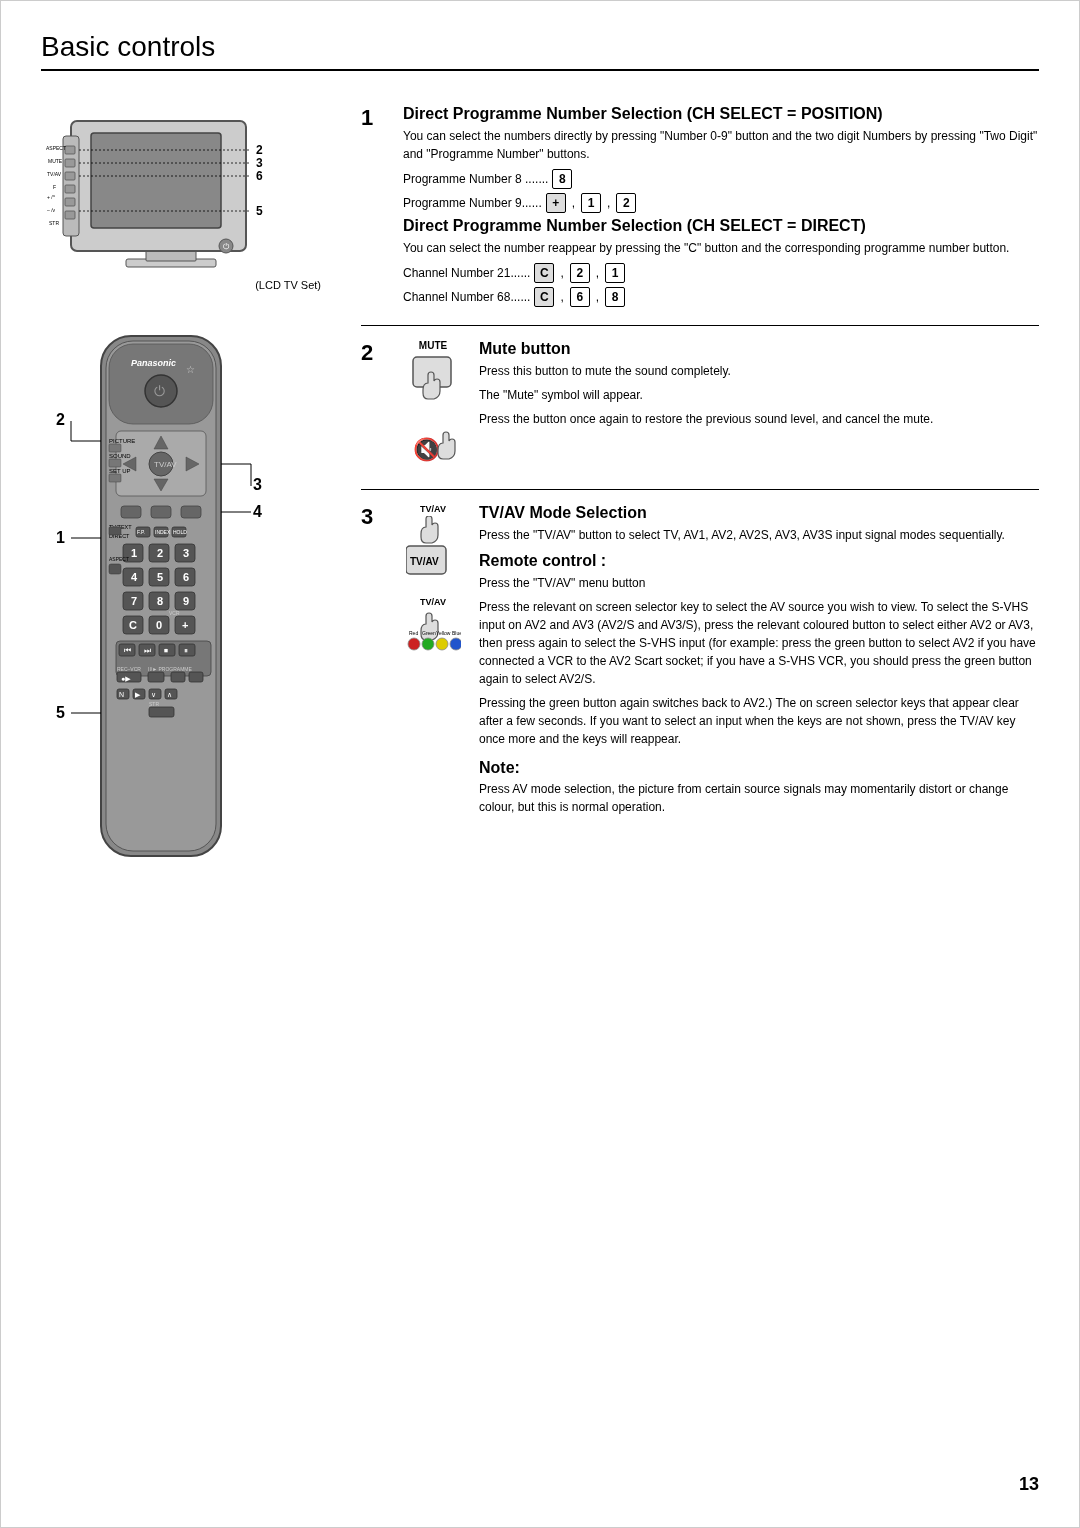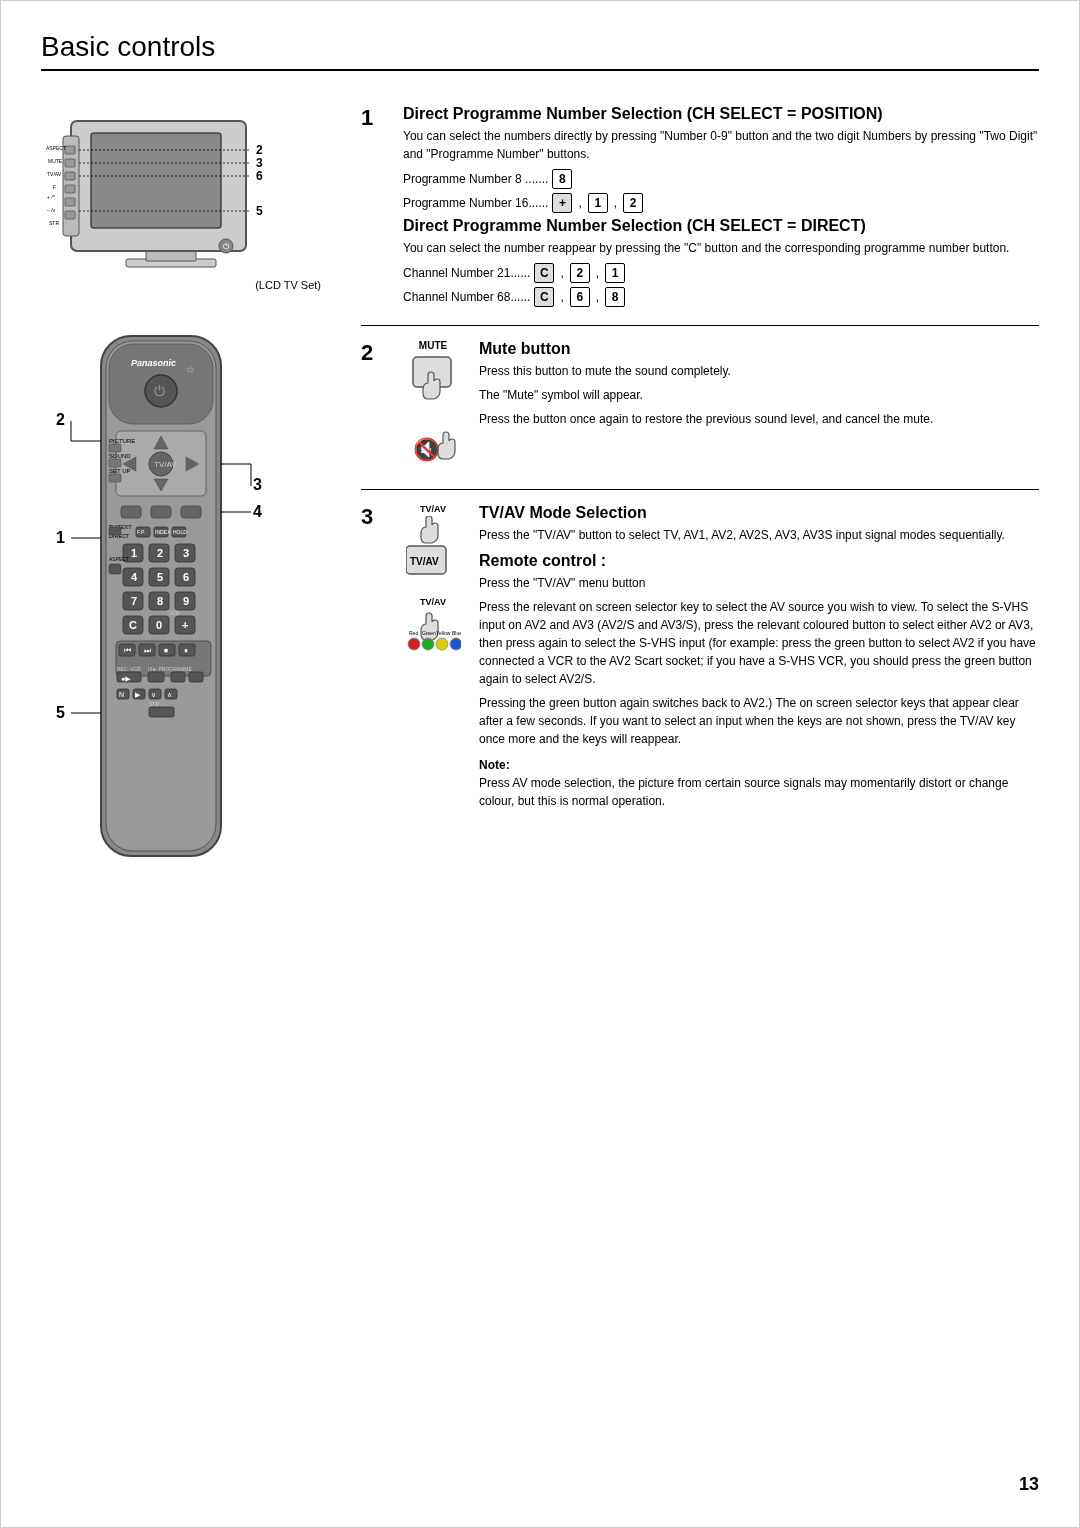--- a/index.html
+++ b/index.html
@@ -102,21 +102,21 @@
       font-size: 12px;
       font-weight: bold;
       border-radius: 2px;
       background: #fff;
     }
     .btn-box.gray {
       background: #ddd;
     }
     .note-bold {
       font-weight: bold;
-      font-size: 12px;
+      font-size: 16px;
     }
     
     .page-number {
       position: absolute;
       bottom: 32px;
       right: 40px;
       font-size: 18px;
       font-weight: bold;
     }
     .tv-area {
@@ -328,21 +328,21 @@
       <div class="section">
         <div class="section-num">1</div>
         <div class="section-content">
           <h3>Direct Programme Number Selection (CH SELECT = POSITION)</h3>
           <p>You can select the numbers directly by pressing "Number 0-9" button and the two digit Numbers by pressing "Two Digit" and "Programme Number" buttons.</p>
           <div class="prog-line">
             <span>Programme Number 8 .......</span>
             <span class="btn-box">8</span>
           </div>
           <div class="prog-line">
-            <span>Programme Number 16......</span>
+            <span>Programme Number 9......</span>
             <span class="btn-box gray">+</span>
             <span style="margin:0 2px;">,</span>
             <span class="btn-box">1</span>
             <span style="margin:0 2px;">,</span>
             <span class="btn-box">2</span>
           </div>
           <h3 style="margin-top:1px;">Direct Programme Number Selection (CH SELECT = DIRECT)</h3>
           <p>You can select the number reappear by pressing the "C" button and the corresponding programme number button.</p>
           <div class="prog-line">
             <span>Channel Number 21......</span>

